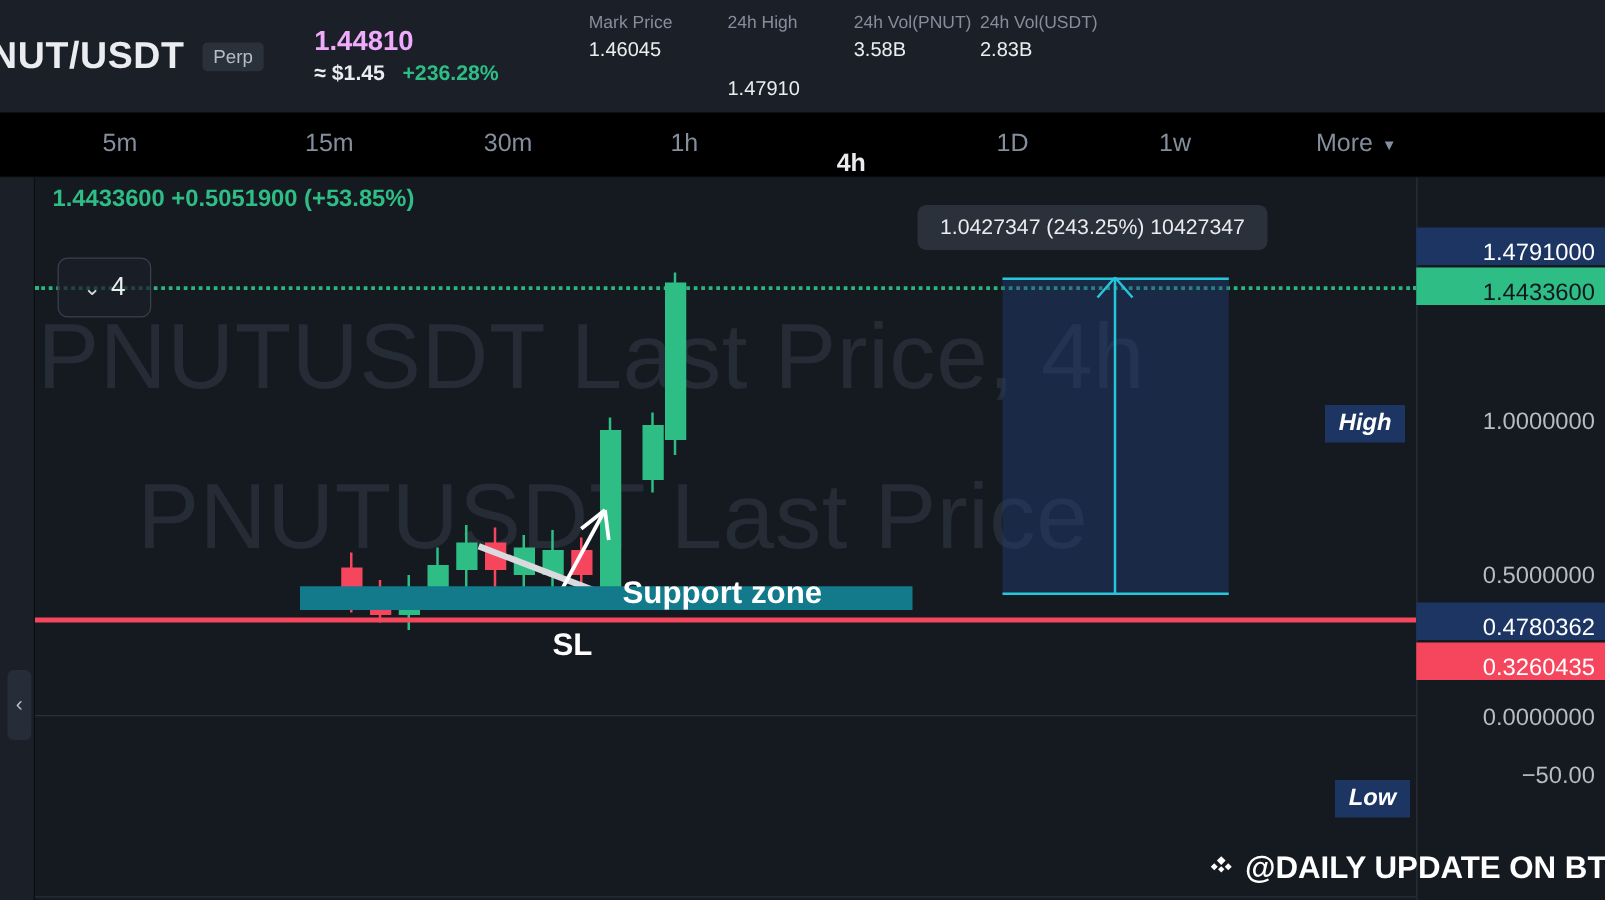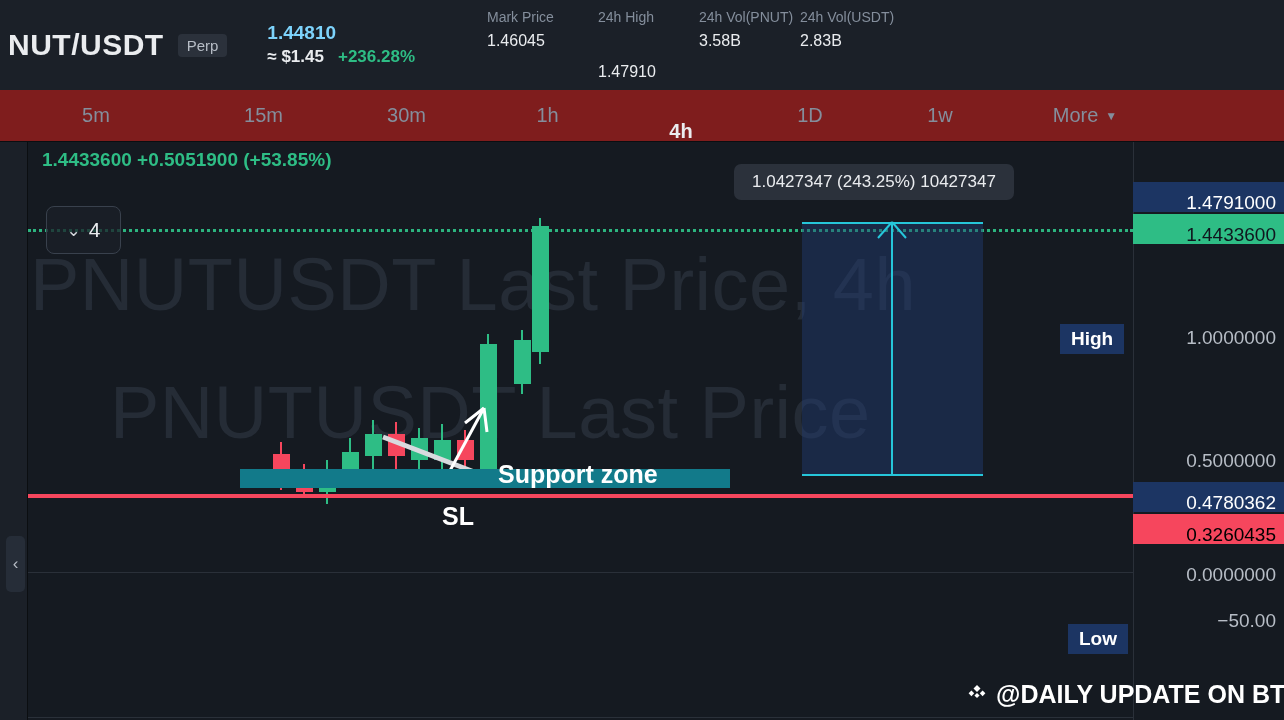--- a/index.html
+++ b/index.html
@@ -10,49 +10,49 @@
     overflow: hidden;
   }
   #app { position: relative; width: 1284px; height: 720px; background: #161a1f; }
 
   
   #header {
     position: absolute; left: 0; top: 0; width: 1284px; height: 90px;
     background: #1b2028;
     display: flex; align-items: center;
   }
-  #ticker-block { display: flex; align-items: center; padding-left: 16px; }
+  #ticker-block { display: flex; align-items: center; padding-left: 0px; }
   #ticker-symbol {
     font-size: 30px; font-weight: bold; color: #eaecef; letter-spacing: .5px;
     margin-left: -8px;
   }
   #perp-badge {
     margin-left: 14px; background: #2b313b; color: #b7bdc6;
     font-size: 15px; padding: 3px 9px; border-radius: 4px;
   }
   #price-block { margin-left: 40px; display: flex; flex-direction: column; }
-  #last-price { font-size: 19px; font-weight: bold; color: #7dd3fc; line-height: 1.05; }
+  #last-price { font-size: 22px; font-weight: bold; color: #f0abfc; line-height: 1.05; }
   #price-sub { display: flex; align-items: baseline; gap: 14px; margin-top: 4px; }
   #approx-price { font-size: 17px; color: #eaecef; font-weight: bold; }
   #price-change { font-size: 17px; color: #2ebd85; font-weight: bold; }
 
   #stats { display: flex; margin-left: 72px; gap: 0; }
   .stat { display: flex; flex-direction: column; gap: 7px; }
   .stat-label { font-size: 14px; color: #848e9c; white-space: nowrap; }
   .stat-value { font-size: 16px; color: #eaecef; white-space: nowrap; }
   .stat:nth-child(1) { width: 111px; }
   .stat:nth-child(2) { width: 101px; gap: 38px; }
   .stat:nth-child(3) { width: 101px; }
   .stat:nth-child(4) { width: 154px; }
   .stat:nth-child(5) { width: 160px; }
 
   
   #timeframe-bar {
     position: absolute; left: 0; top: 90px; width: 1284px; height: 52px;
-    background: #7f1d1d; border-bottom: 1px solid #0b0e11;
+    background: #000000; border-bottom: 1px solid #0b0e11;
     display: flex; align-items: center;
   }
   .tf-item {
     font-size: 20px; color: #848e9c; text-align: center;
     cursor: pointer; user-select: none;
   }
   .tf-item.active { color: #eaecef; font-weight: bold; margin-top: 32px; }
   #tf-more { display: flex; align-items: center; gap: 7px; }
   #tf-more-caret { font-size: 12px; color: #848e9c; }
 
@@ -162,21 +162,21 @@
   .axis-tick {
     position: absolute; right: 8px; font-size: 19px; color: #b7bdc6; white-space: nowrap;
   }
   .axis-badge {
     position: absolute; right: 0; height: 30px; display: flex; align-items: center;
     padding: 12px 8px 0 10px; font-size: 19px; white-space: nowrap;
   }
   .badge-tag {
     position: absolute; height: 30px; display: flex; align-items: center;
     justify-content: center; font-size: 19px; font-weight: bold;
-    color: #ffffff; padding: 0 11px;
+    color: #ffffff; padding: 0 11px; font-style: italic;
   }
 
   
   #bottom-toolbar {
     position: absolute; left: 28px; top: 575px; width: 1105px; height: 68px;
     background: #151a21; border-top: 1px solid #2a3039;
   }
 
   #social-watermark {
     position: absolute; left: 963px; top: 680px;
@@ -323,21 +323,21 @@
 
     <div id="price-axis">
       <div class="axis-tick" style="top:185px">1.0000000</div>
       <div class="axis-tick" style="top:308px">0.5000000</div>
       <div class="axis-tick" style="top:422px">0.0000000</div>
       <div class="axis-tick" style="top:468px">−50.00</div>
 
       <div class="axis-badge" style="top:40px;background:#1c3563;color:#ffffff;width:151px;justify-content:flex-end">1.4791000</div>
       <div class="axis-badge" style="top:72px;background:#2ebd85;color:#10161e;width:151px;justify-content:flex-end">1.4433600</div>
       <div class="axis-badge" style="top:340px;background:#1c3563;color:#ffffff;width:151px;justify-content:flex-end">0.4780362</div>
-      <div class="axis-badge" style="top:372px;background:#f6465d;color:#000000;width:151px;justify-content:flex-end">0.3260435</div>
+      <div class="axis-badge" style="top:372px;background:#f6465d;color:#ffffff;width:151px;justify-content:flex-end">0.3260435</div>
     </div>
 
     <div class="badge-tag" style="left:1060px;top:182px;background:#1c3563;">High</div>
     <div class="badge-tag" style="left:1068px;top:482px;background:#1c3563;">Low</div>
 
     <div id="bottom-toolbar">
       
       
     </div>
 

